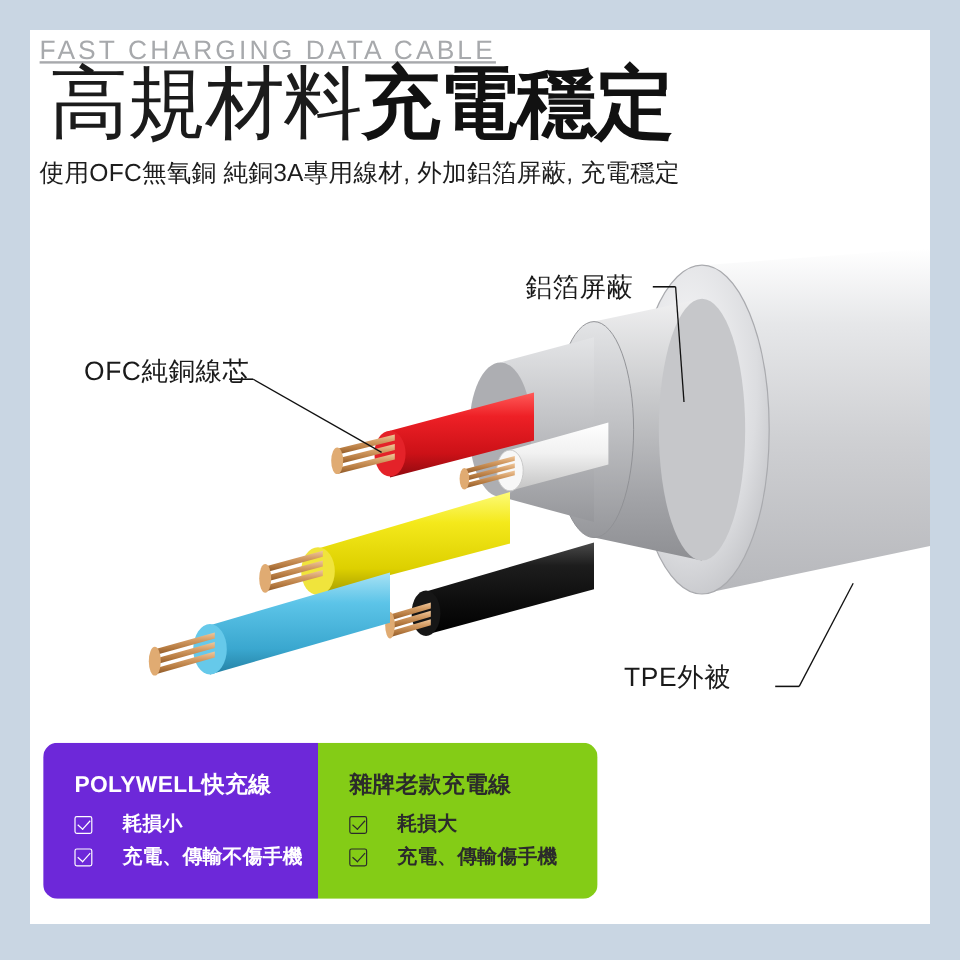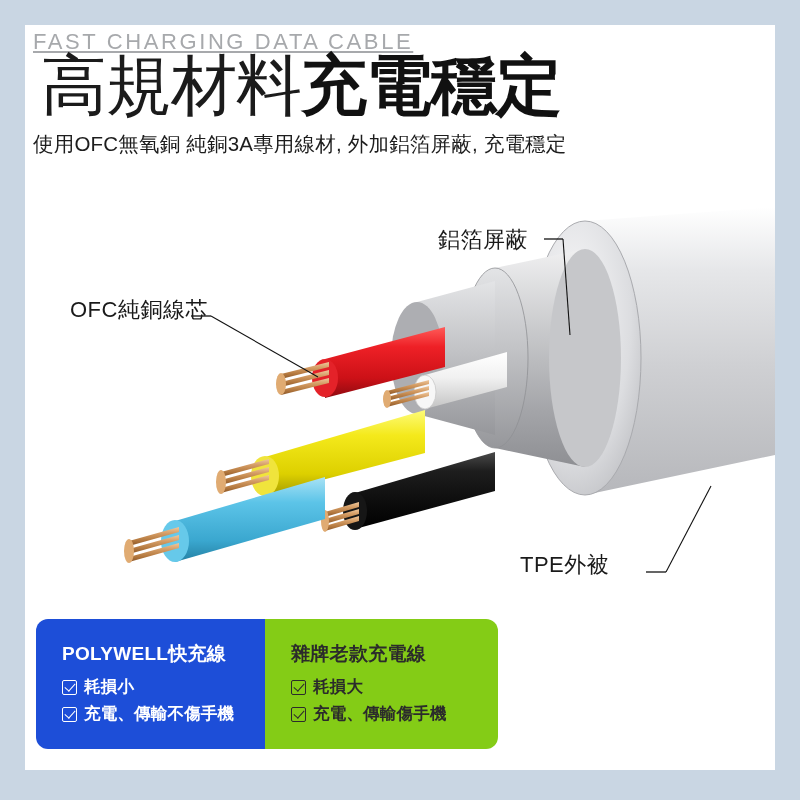--- a/index.html
+++ b/index.html
@@ -97,37 +97,37 @@
     width:462px; height:130px;
     border-radius:12px;
     overflow:hidden;
     display:flex;
   }
   .panel {
     position:relative;
     height:100%;
     padding:22px 0 0 26px;
   }
-  #panel-left  { width:229px; background:#1d4ed8; }
+  #panel-left  { width:229px; background:#6d28d9; }
   #panel-right { width:233px; background:#84cc16; }
 
   .panel-title {
     font-size:19px;
     font-weight:bold;
     letter-spacing:0.3px;
     white-space:nowrap;
     margin-bottom:9px;
   }
   #panel-left  .panel-title { color:#ffffff; }
   #panel-right .panel-title { color:#2b2b2b; }
 
   .bullet {
     display:flex;
     align-items:center;
-    gap:7px;
+    gap:25px;
     font-size:16.5px;
     font-weight:bold;
     letter-spacing:0.2px;
     white-space:nowrap;
     margin-bottom:5px;
   }
   #panel-left  .bullet { color:#ffffff; }
   #panel-right .bullet { color:#2b2b2b; }
 
   .chk {

